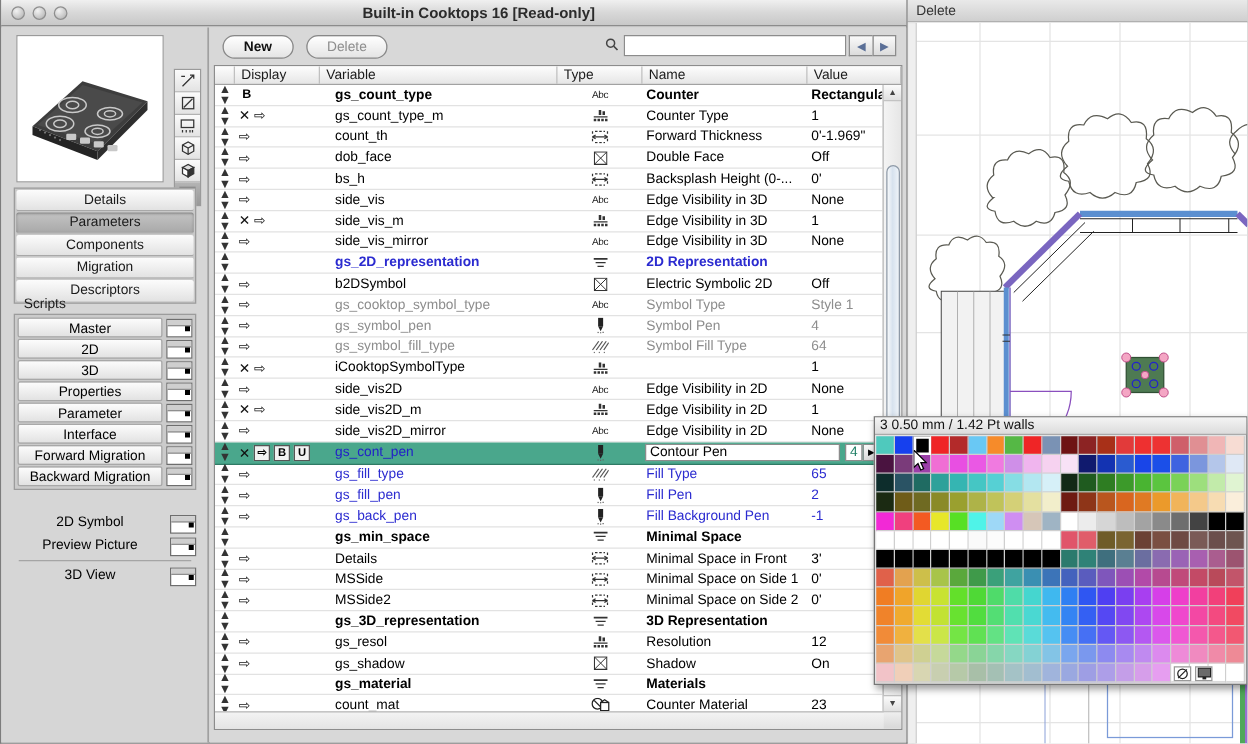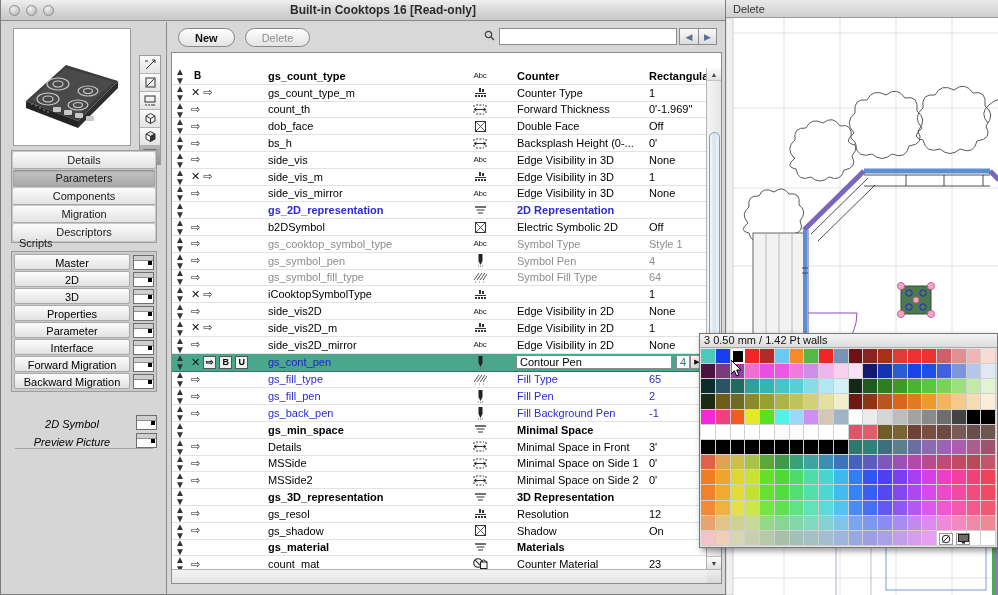--- a/index.html
+++ b/index.html
@@ -126,21 +126,21 @@
     content: ""; position: absolute; left: 0; right: 0; top: 0; height: 4px;
     background: #cfcfcf; border-bottom: 1px solid #8f8f8f;
   }
   .winicon::after {
     content: ""; position: absolute; right: 1px; top: 5px;
     width: 4px; height: 4px; background: #000;
   }
   #plainlist {
     position: absolute; left: 10px; width: 146px;
   }
-  .plainrow { display: flex; align-items: flex-end; height: 18px; font-style: italic; }
+  .plainrow { display: flex; align-items: flex-start; height: 18px; }
   .plainlabel { flex: 1; text-align: center; font-size: 11px; margin-right: 3px; }
   .sep-line { position: absolute; left: 14px; width: 138px; height: 1px; background: #a5a5a5; }
 
   
   #content {
     position: absolute; left: 167px; top: 22px; right: 0; bottom: 0;
     background: #d8d8d8;
   }
   #toolbar {
     height: 30px; position: relative;
@@ -548,20 +548,24 @@
       <div id="plainlist" style="top:390px;">
         <div class="plainrow">
           <div class="plainlabel">2D Symbol</div>
           <div class="winicon"></div>
         </div>
         <div class="plainrow">
           <div class="plainlabel">Preview Picture</div>
           <div class="winicon"></div>
         </div>
         <div style="height:6px"></div>
+        <div class="plainrow">
+          <div class="plainlabel">3D View</div>
+          <div class="winicon"></div>
+        </div>
       </div>
       <div class="sep-line" style="top:426px;"></div>
     </div>
 
     <div id="content">
 
       <div id="toolbar">
         <div class="capsule">New</div>
         <div class="capsule dim">Delete</div>
 
@@ -575,20 +579,28 @@
           <input id="search-input" type="text" value="" placeholder="" style="">
         </div>
 
         <div id="navbtns">
           <div class="navbtn">◀</div>
           <div class="navbtn">▶</div>
         </div>
       </div>
 
       <div id="table-area">
+        <div id="thead">
+          <div class="th c-handle"></div>
+          <div class="th c-display">Display</div>
+          <div class="th c-var">Variable</div>
+          <div class="th c-type">Type</div>
+          <div class="th c-name">Name</div>
+          <div class="th c-val">Value</div>
+        </div>
 
         <div id="tbody">
             <div class="trow group">
               <div class="cell c-handle">
                 <span class="vhandle">▲<br>▼</span>
               </div>
               <div class="cell c-display">
                 <span class="bu-flat">B</span>
               </div>
               <div class="cell c-var">gs_count_type</div>

